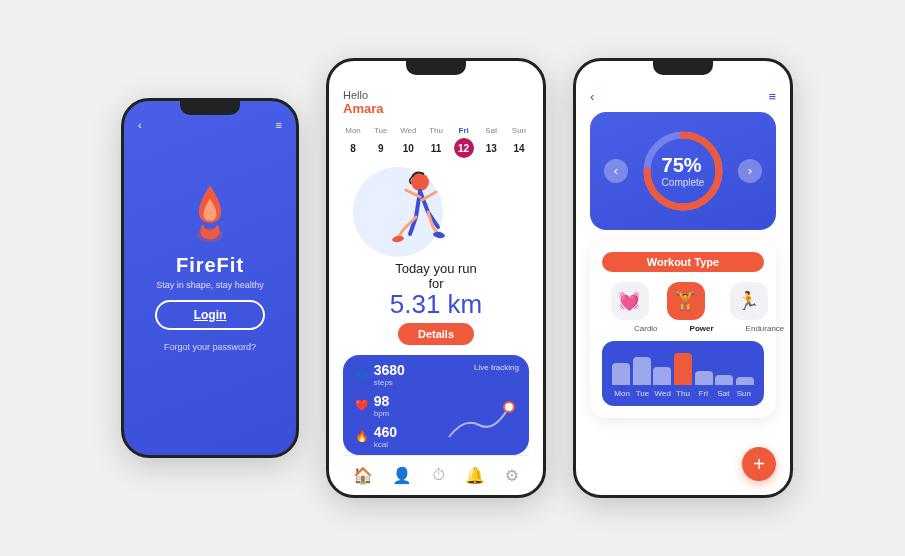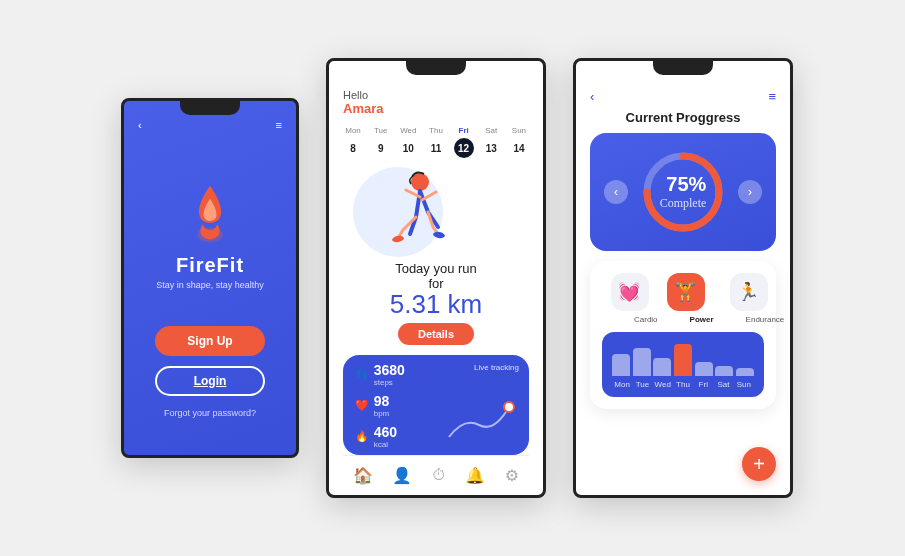--- a/index.html
+++ b/index.html
@@ -10,21 +10,21 @@
       display: flex;
       align-items: center;
       justify-content: center;
       gap: 18px;
       font-family: 'Segoe UI', Arial, sans-serif;
       overflow: hidden;
     }
 
     
     .phone {
-      border-radius: 8px;
+      border-radius: 28px;
       overflow: hidden;
       position: relative;
       box-shadow: 0 8px 32px rgba(0,0,0,0.18);
       border: 3px solid #222;
       background: #fff;
       margin-left: 9px;
     }
     .phone::before {
       content: '';
       position: absolute;
@@ -325,31 +325,30 @@
       margin: 0 auto;
     }
     .ring-svg {
       transform: rotate(-90deg);
     }
     .ring-text {
       position: absolute;
       top: 50%;
       left: 50%;
       transform: translate(-50%, -50%);
-      text-align: right;
+      text-align: left;
     }
     .ring-pct {
       font-size: 20px;
       font-weight: 800;
       color: #fff;
     }
     .ring-complete {
-      font-size: 12px;
+      font-size: 10px;
       color: rgba(255,255,255,0.8);
-      font-family: Liberation Serif, serif;
     }
     .arrow-btn {
       background: rgba(255,255,255,0.3);
       border: none;
       border-radius: 50%;
       width: 24px;
       height: 24px;
       display: flex;
       align-items: center;
       justify-content: center;
@@ -470,21 +469,20 @@
     <svg class="flame-icon" viewBox="0 0 52 65" fill="none" xmlns="http://www.w3.org/2000/svg" style="margin-top:55px;">
       <path d="M26 2C26 2 38 18 38 30C38 37.7 33.2 42 26 42C18.8 42 14 37.7 14 30C14 18 26 2 26 2Z" fill="#f05a3c"></path>
       <path d="M26 16C26 16 33 26 33 33C33 37.4 30 40 26 40C22 40 19 37.4 19 33C19 26 26 16 26 16Z" fill="#ffa07a"></path>
       <ellipse cx="26" cy="55" rx="14" ry="8" fill="#f05a3c" opacity="0.3"></ellipse>
       <path d="M18 44C16 46 15 50 16 54C18 58 22 60 26 60C30 60 34 58 36 54C37 50 36 46 34 44C32 48 29 50 26 50C23 50 20 48 18 44Z" fill="#f05a3c"></path>
     </svg>
 
     <div class="app-name">FireFit</div>
     <div class="app-tagline">Stay in shape, stay healthy</div>
 
-    <button class="btn-signup">Sign Up</button>
     <button class="btn-login">Login</button>
     <div class="forgot-pw">Forgot your password?</div>
   </div>
 </div>
 
 <div class="phone phone2">
   <div class="phone2-inner">
     <div class="hello-text">Hello</div>
     <div class="user-name">Amara</div>
 
@@ -500,21 +498,21 @@
       <div class="week-day-item">
         <span style="font-size:8px;color:#888">Wed</span>
         <div class="day-num">10</div>
       </div>
       <div class="week-day-item">
         <span style="font-size:8px;color:#888">Thu</span>
         <div class="day-num">11</div>
       </div>
       <div class="week-day-item active">
         <span style="font-size:8px;color:#3a4fd8;font-weight:700">Fri</span>
-        <div class="day-num" style="background:#0f172a;color:#fff;border-radius:50%;">12</div>
+        <div class="day-num" style="background:#be185d;color:#fff;border-radius:50%;">12</div>
       </div>
       <div class="week-day-item">
         <span style="font-size:8px;color:#888">Sat</span>
         <div class="day-num">13</div>
       </div>
       <div class="week-day-item">
         <span style="font-size:8px;color:#888">Sun</span>
         <div class="day-num">14</div>
       </div>
     </div>
@@ -590,38 +588,38 @@
   </div>
 </div>
 
 <div class="phone phone3" style="position:relative;">
   <div class="phone3-inner">
     <div class="phone3-topbar">
       <span class="back-icon">‹</span>
       <span class="menu-icon">≡</span>
     </div>
 
-    <div class="progress-title">Current Proggress</div>
 
     <div class="progress-ring-container">
       <button class="arrow-btn">‹</button>
       <div class="ring-wrap">
         <svg class="ring-svg" width="90" height="90" viewBox="0 0 90 90">
           <circle cx="45" cy="45" r="36" stroke="rgba(255,255,255,0.25)" stroke-width="7" fill="none"></circle>
           <circle cx="45" cy="45" r="36" stroke="#f05a3c" stroke-width="7" fill="none" stroke-dasharray="226" stroke-dashoffset="56.5" stroke-linecap="round"></circle>
         </svg>
         <div class="ring-text">
           <div class="ring-pct">75%</div>
           <div class="ring-complete">Complete</div>
         </div>
       </div>
       <button class="arrow-btn">›</button>
     </div>
 
     <div class="workout-type-card">
+      <div class="workout-type-title">Workout Type</div>
 
       <div class="workout-icons-row">
         <div class="workout-icon-item">
           <div class="workout-icon-box inactive">
             <span>💓</span>
           </div>
           <span class="workout-icon-label">Cardio</span>
         </div>
         <div class="workout-icon-item">
           <div class="workout-icon-box active-wt">

